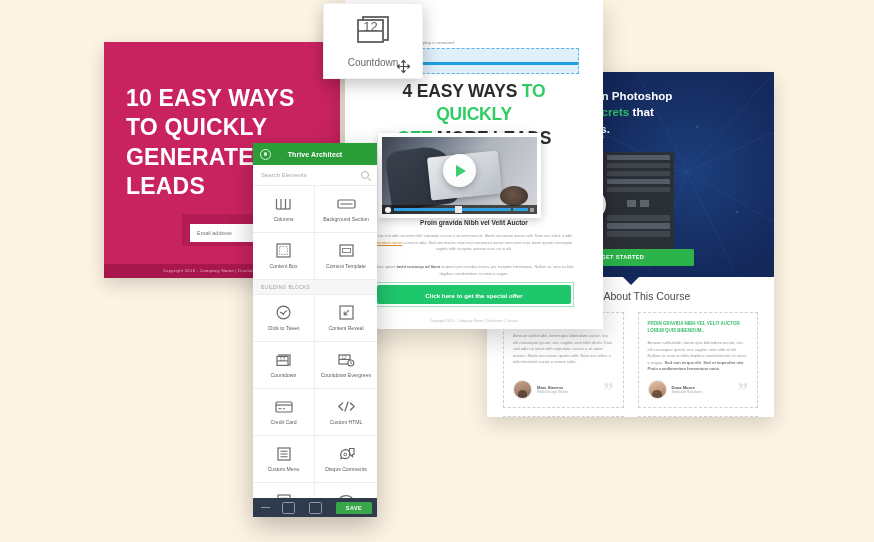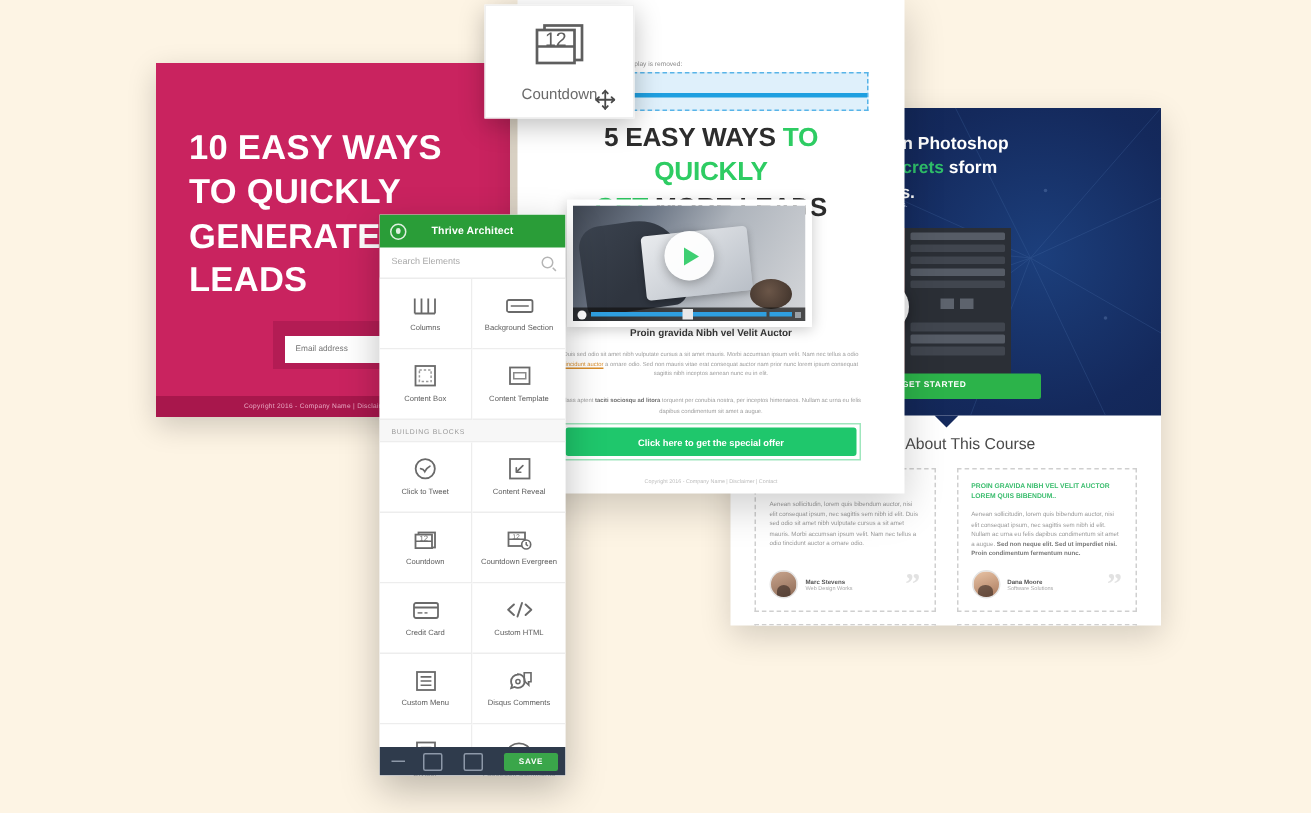--- a/index.html
+++ b/index.html
@@ -327,21 +327,21 @@
         </g>
         <g fill="#7d9ccc">
           <circle cx="210" cy="55" r="1.2"></circle>
             <circle cx="250" cy="140" r="1.2"></circle>
           <circle cx="155" cy="120" r="1"></circle>
             <circle cx="95" cy="30" r="1"></circle>
         </g>
       </svg>
       <div class="blue-headline">
         <span>retouching skills in Photoshop</span><br>
-        <span class="grn">sional industry secrets</span><span> sform</span><br>
+        <span class="grn">sional industry secrets</span><span> that</span><br>
         <span>sform your images.</span>
       </div>
       <div class="blue-sub">elit auctor aliquet sollicitudin, lorem auctor sagittis.</div>
 
       <div class="blue-video">
         <div class="ps-face">
           <div class="ps-eye"></div>
           <div class="ps-lips"></div>
         </div>
         <div class="ps-panel">
@@ -395,21 +395,21 @@
       <div class="stub"></div>
     </div>
   </div>
 
   <div class="center-page">
     <div class="c-topline">e before this webinar replay is removed:</div>
     <div class="dropzone">
       <div class="dropline"></div>
     </div>
     <div class="c-head">
-      <span>5 EASY WAYS </span><span class="grn">TO QUICKLY</span><br>
+      <span>4 EASY WAYS </span><span class="grn">TO QUICKLY</span><br>
       <span class="grn">GET </span><span>MORE LEADS</span>
     </div>
 
     <div class="c-video">
       <div class="vid-hand"></div>
       <div class="vid-tab"></div>
       <div class="vid-cup"></div>
       <div class="play-btn" style="left:50%;top:44%;margin:-16.5px 0 0 -16.5px;">
         <div class="play-tri"></div>
       </div>

